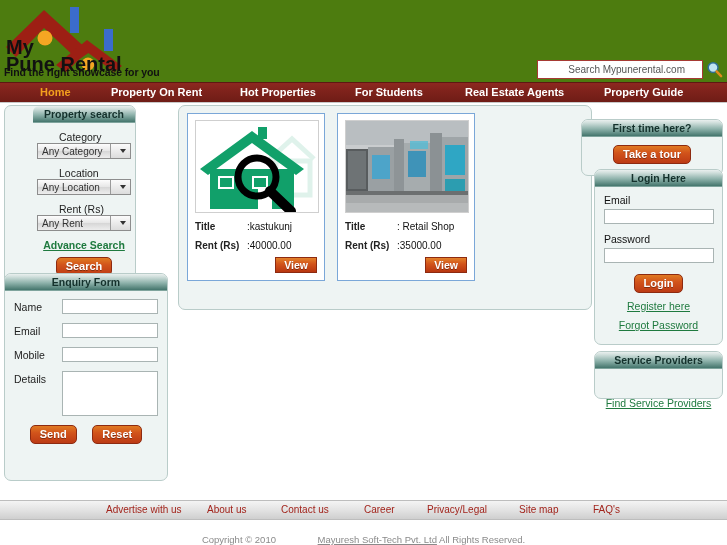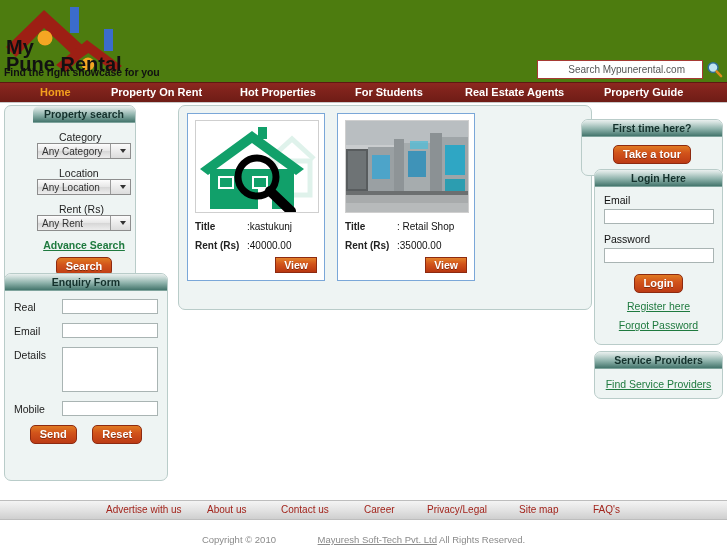--- a/index.html
+++ b/index.html
@@ -281,21 +281,21 @@
   .lp-link {
     display: block;
     text-align: center;
     color: #1f7a3f;
     font-size: 10.5px;
     text-decoration: underline;
     cursor: pointer;
     margin-top: 7px;
   }
   #service-providers { right: 4px; top: 248px; width: 129px; height: 48px; }
-  #service-providers .panel-body { padding: 9px 8px; text-align: center; }
+  #service-providers .panel-body { padding: 9px 8px; text-align: center; margin-top: 19px; }
 
   
   .footer {
     position: absolute;
     left: 0; bottom: 0;
     width: 727px;
   }
   .footer-bar {
     height: 18px;
     background: linear-gradient(to bottom, #f4f4f4 0%, #e3e3e3 50%, #cfcfcf 100%);
@@ -408,34 +408,34 @@
         <button class="btn-red">Search</button>
       </div>
     </div>
   </div>
 
   <div class="panel" id="enquiry-form">
     <div class="panel-head">Enquiry Form</div>
     <div class="panel-body">
 
       <div class="ef-row">
-        <div class="ef-label">Real</div>
+        <div class="ef-label">Name</div>
         <input class="ef-input" type="text" style="">
       </div>
       <div class="ef-row">
         <div class="ef-label">Email</div>
         <input class="ef-input" type="text" style="">
       </div>
       <div class="ef-row">
+        <div class="ef-label">Mobile</div>
+        <input class="ef-input" type="text" style="">
+      </div>
+      <div class="ef-row">
         <div class="ef-label">Details</div>
         <textarea class="ef-textarea" style=""></textarea>
-      </div>
-      <div class="ef-row">
-        <div class="ef-label">Mobile</div>
-        <input class="ef-input" type="text" style="">
       </div>
 
       <div class="ef-buttons">
         <button class="btn-red">Send</button>
         <button class="btn-red">Reset</button>
       </div>
     </div>
   </div>
 
   <div class="panel" id="showcase">

